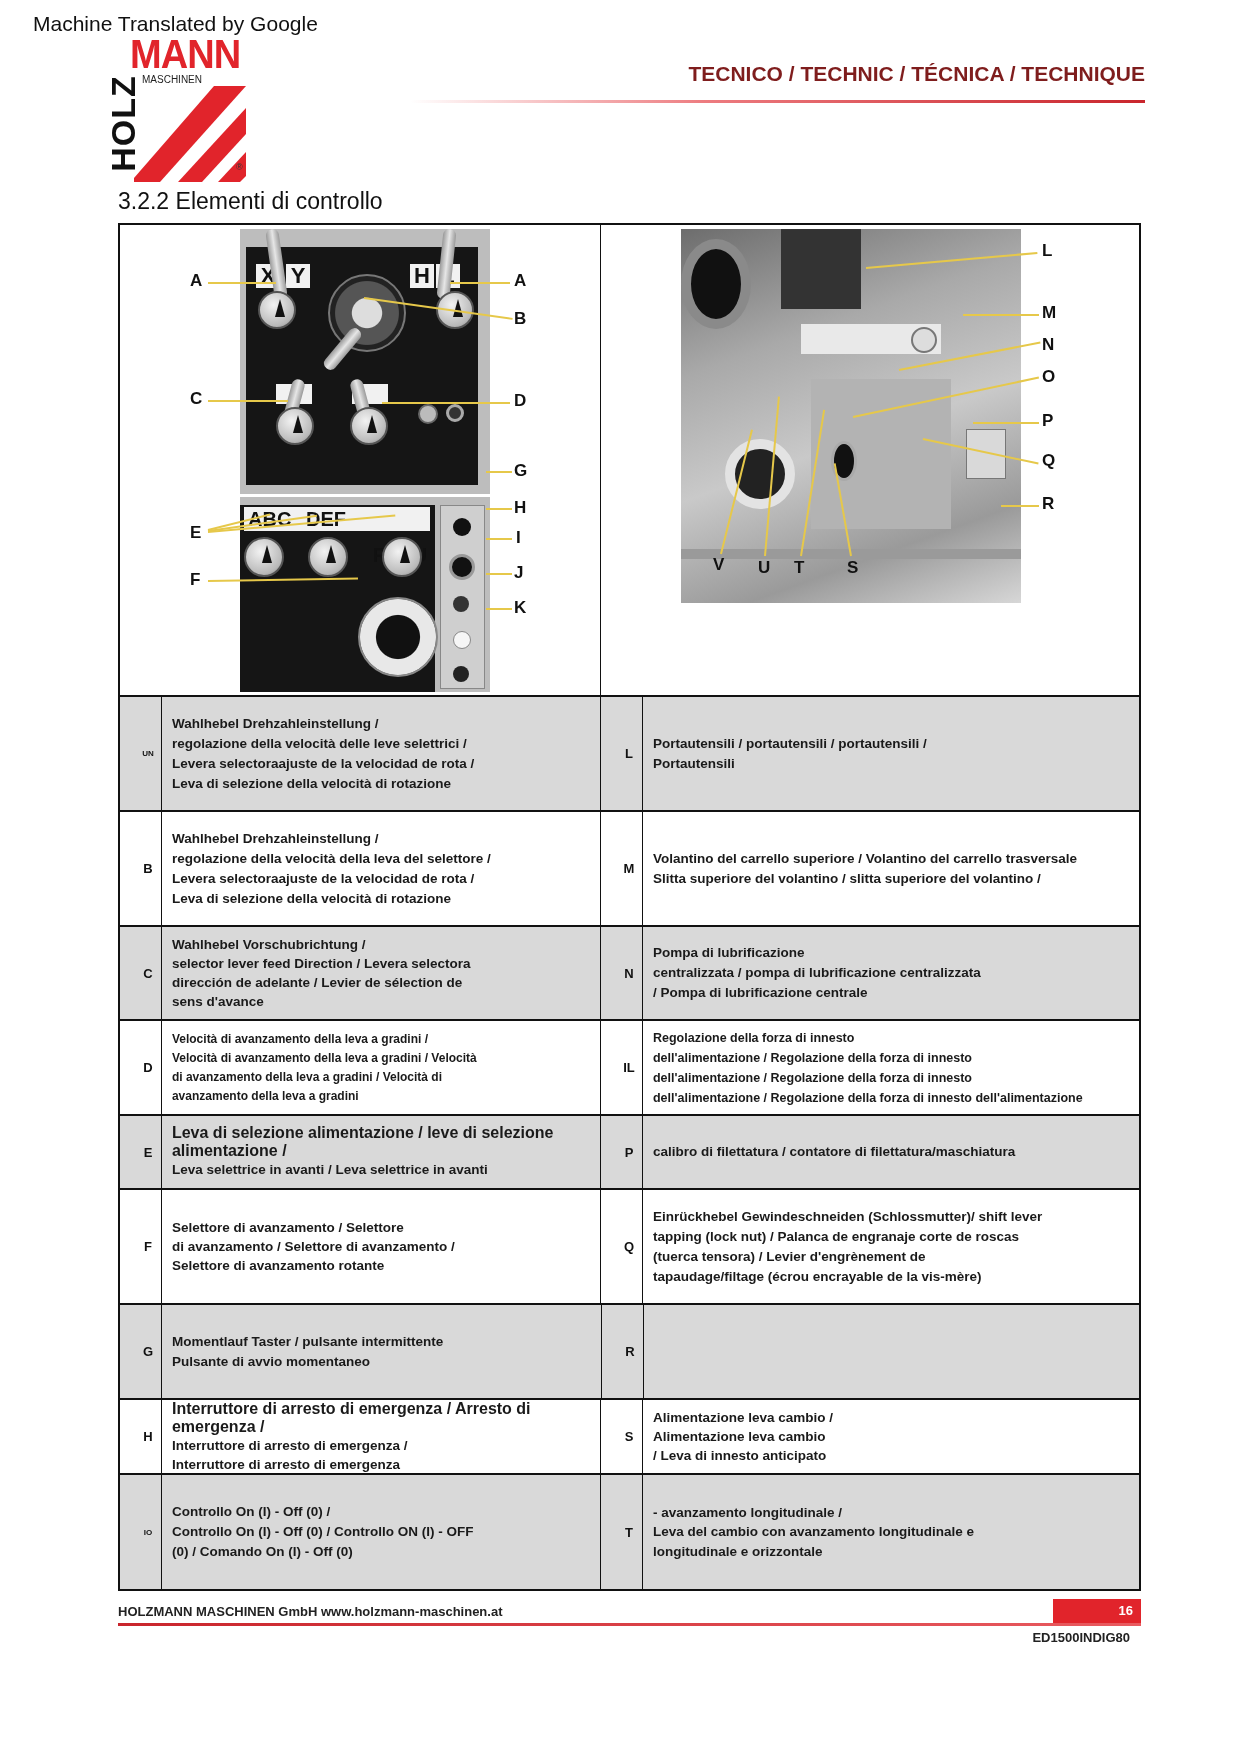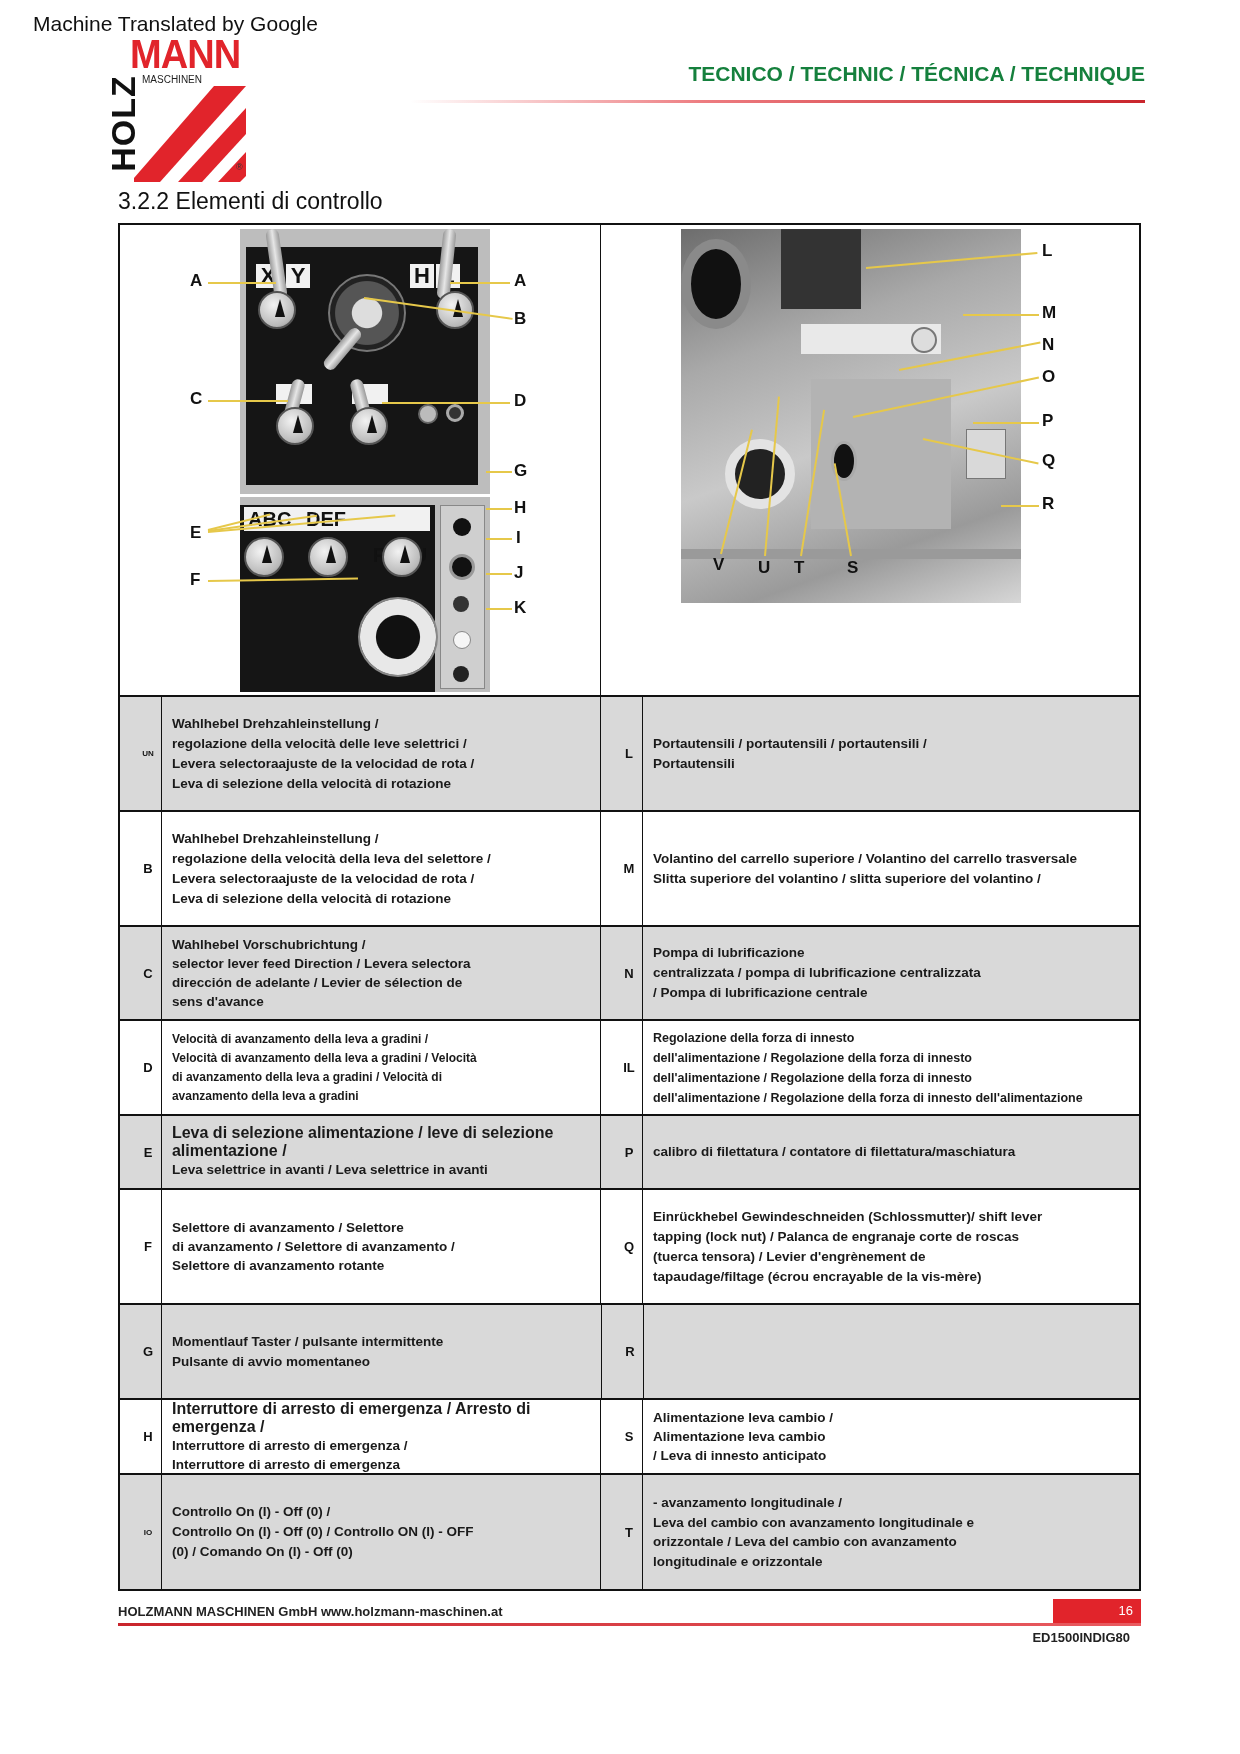--- a/index.html
+++ b/index.html
@@ -8,21 +8,21 @@
 
   .mt-banner { position: absolute; left: 33px; top: 12px; font-size: 21px; color: #111; font-family: "Liberation Sans", sans-serif; }
 
   .logo { position: absolute; left: 108px; top: 34px; width: 140px; height: 142px; }
   .logo .mann { position: absolute; left: 22px; top: -2px; font-size: 40px; font-weight: bold; color: #e1242b; letter-spacing: -1px; font-family: "Liberation Sans", sans-serif; transform: scaleX(0.95); transform-origin: left; }
   .logo .maschinen { position: absolute; left: 34px; top: 40px; font-size: 10px; color: #222; letter-spacing: 0px; }
   .logo .holz { position: absolute; left: -40px; top: 70px; font-size: 34px; font-weight: bold; color: #111; transform: rotate(-90deg); transform-origin: center; width: 110px; text-align: center; letter-spacing: 1px; }
   .logo svg { position: absolute; left: 26px; top: 52px; }
   .logo .reg { position: absolute; left: 128px; top: 128px; font-size: 9px; color: #333; }
 
-  .header-title { position: absolute; right: 95px; top: 62px; font-size: 21px; font-weight: bold; color: #15803d; }
+  .header-title { position: absolute; right: 95px; top: 62px; font-size: 21px; font-weight: bold; color: #7f1d1d; }
   .header-rule { position: absolute; left: 410px; top: 100px; width: 735px; height: 3px;
     background: linear-gradient(to right, rgba(225,36,43,0) 0%, rgba(225,36,43,0.6) 40%, #c9252c 100%); }
 
   .section-title { position: absolute; left: 118px; top: 188px; font-size: 23px; color: #111; text-align: right; }
 
   .table { position: absolute; left: 118px; top: 223px; width: 1023px; border: 2px solid #111; }
   .img-row { display: flex; height: 472px; border-bottom: 2px solid #111; }
   .img-cell { position: relative; width: 482px; border-right: 1.5px solid #111; }
   .img-cell.right { width: 539px; border-right: none; }
 
@@ -39,21 +39,21 @@
   .row:last-child { border-bottom: none; }
   .row.gray { background: #d9d9d9; }
   .cell-letter { width: 42px; border-right: 1.5px solid #111; display: flex; align-items: center; justify-content: center; font-size: 13px; font-weight: bold; padding-left: 15px; }
   .cell-letter.small { font-size: 8px; font-weight: bold; }
   .cell-desc { width: 440px; border-right: 1.5px solid #111; padding: 6px 10px; display: flex; flex-direction: column; justify-content: center; font-size: 13.5px; font-weight: bold; line-height: 20px; color: #1a1a1a; }
   .cell-letter.r { border-right: 1.5px solid #111; }
   .cell-desc.r { width: 497px; border-right: none; overflow: visible; white-space: nowrap; }
   .cell-desc .tiny { font-size: 16px; line-height: 18px; }
 
   .footer-text { position: absolute; left: 118px; top: 1604px; font-size: 13px; font-weight: bold; color: #222; }
-  .page-box { position: absolute; left: 1053px; top: 1599px; width: 88px; height: 24px; background: #e1242b; color: #fff; font-weight: normal; font-size: 13px; text-align: right; padding: 4px 8px 0 0; }
+  .page-box { position: absolute; left: 1053px; top: 1599px; width: 88px; height: 24px; background: #e1242b; color: #fff; font-weight: bold; font-size: 13px; text-align: right; padding: 4px 8px 0 0; }
   .footer-rule { position: absolute; left: 118px; top: 1623px; width: 1023px; height: 3px; background: linear-gradient(to right, #c9252c, rgba(225,36,43,0.75)); }
   .doc-code { position: absolute; right: 110px; top: 1630px; font-size: 13px; font-weight: bold; color: #222; }
 </style>
 </head>
 <body>
 
 <div class="mt-banner">Machine Translated by Google</div>
 
 <div class="logo">
   <svg width="112" height="96" viewBox="0 0 112 96">
@@ -301,21 +301,20 @@
     <div class="cell-letter small">IO</div>
     <div class="cell-desc">
       <span>Controllo On (I) - Off (0) /</span>
       <span>Controllo On (I) - Off (0) / Controllo ON (I) - OFF</span>
       <span>(0) / Comando On (I) - Off (0)</span>
     </div>
     <div class="cell-letter r">T</div>
     <div class="cell-desc r" style="line-height:19.5px;">
       <span>- avanzamento longitudinale /</span>
       <span>Leva del cambio con avanzamento longitudinale e</span>
-      <span>orizzontale / Leva del cambio con avanzamento</span>
       <span>longitudinale e orizzontale</span>
     </div>
   </div>
 </div>
 
 <div class="footer-text">HOLZMANN MASCHINEN GmbH www.holzmann-maschinen.at</div>
 <div class="page-box">16</div>
 <div class="footer-rule"></div>
 <div class="doc-code">ED1500INDIG80</div>
 

